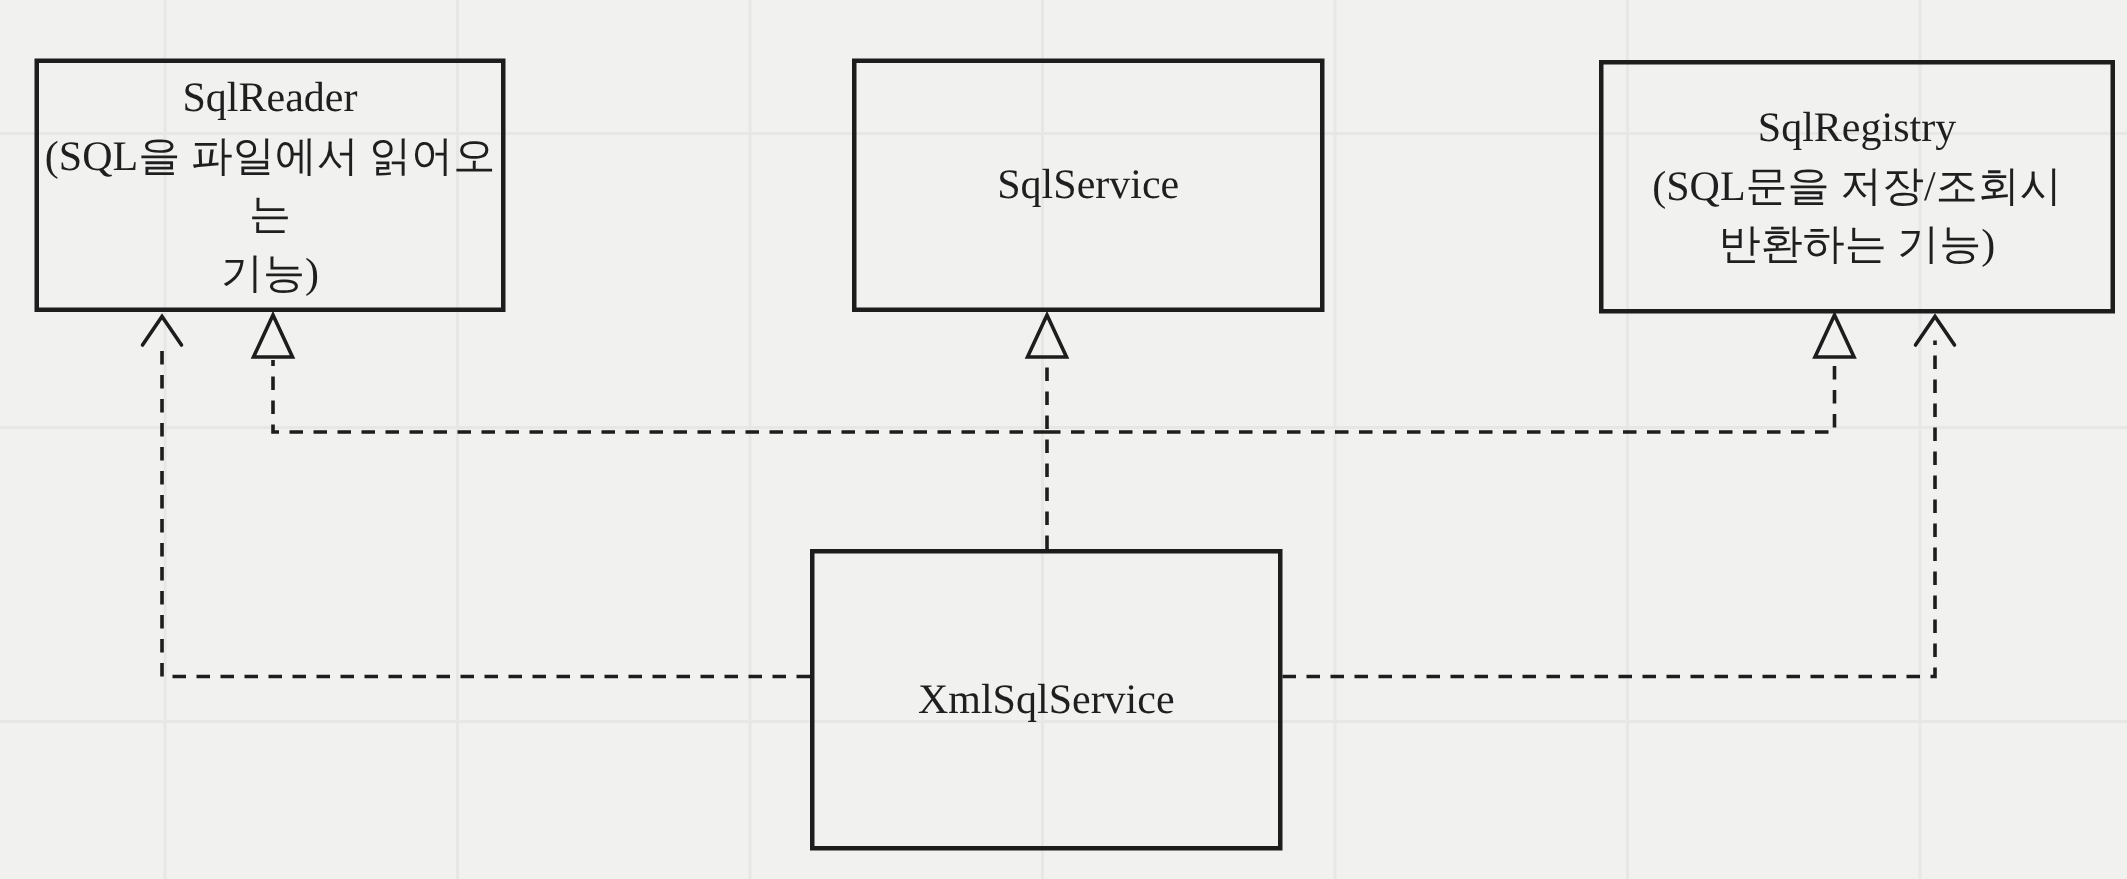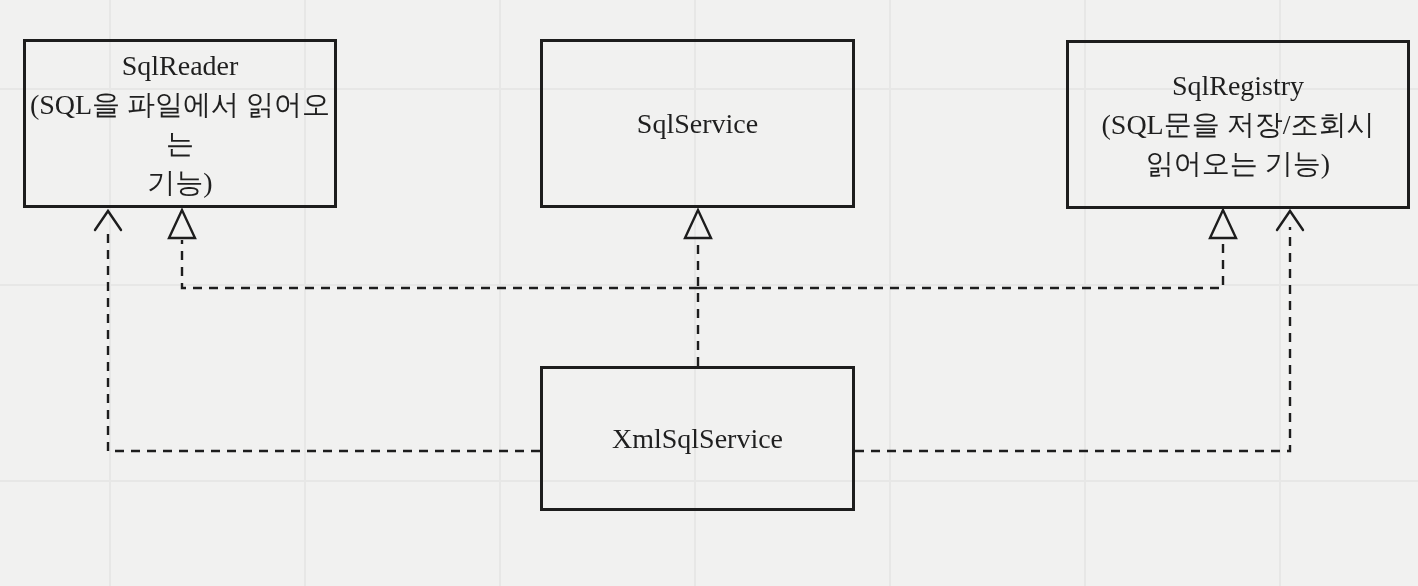--- a/index.html
+++ b/index.html
@@ -50,23 +50,23 @@
     display: flex;
     flex-direction: column;
     align-items: center;
     justify-content: center;
     text-align: center;
     color: #1f1f1f;
     font-size: 28px;
     line-height: 39px;
   }
   .node-sqlreader    { left: 23px;   top: 39px;  width: 314px; height: 169px; }
-  .node-sqlservice   { left: 540px;  top: 39px;  width: 315px; height: 169px; }
+  .node-sqlservice   { left: 568px;  top: 39px;  width: 315px; height: 169px; }
   .node-sqlregistry  { left: 1066px; top: 40px;  width: 344px; height: 169px; }
-  .node-xmlsqlservice{ left: 540px;  top: 366px; width: 315px; height: 145px; }
+  .node-xmlsqlservice{ left: 540px;  top: 366px; width: 315px; height: 201px; }
 </style>
 </head>
 <body>
 
 <div class="canvas">
 
   <svg class="edge-layer" viewBox="0 0 1418 586" xmlns="http://www.w3.org/2000/svg">
 
     <path class="edge" d="M698 366 L698 240"></path>
     <path class="arrowhead" d="M698 210 L685 238 L711 238 Z"></path>
@@ -90,20 +90,20 @@
     <div>기능)</div>
   </div>
 
   <div class="node node-sqlservice">
     <div>SqlService</div>
   </div>
 
   <div class="node node-sqlregistry">
     <div>SqlRegistry</div>
     <div>(SQL문을 저장/조회시</div>
-    <div>읽어오는 기능)</div>
+    <div>반환하는 기능)</div>
   </div>
 
   <div class="node node-xmlsqlservice">
     <div>XmlSqlService</div>
   </div>
 
 </div>
 
 </body></html>

